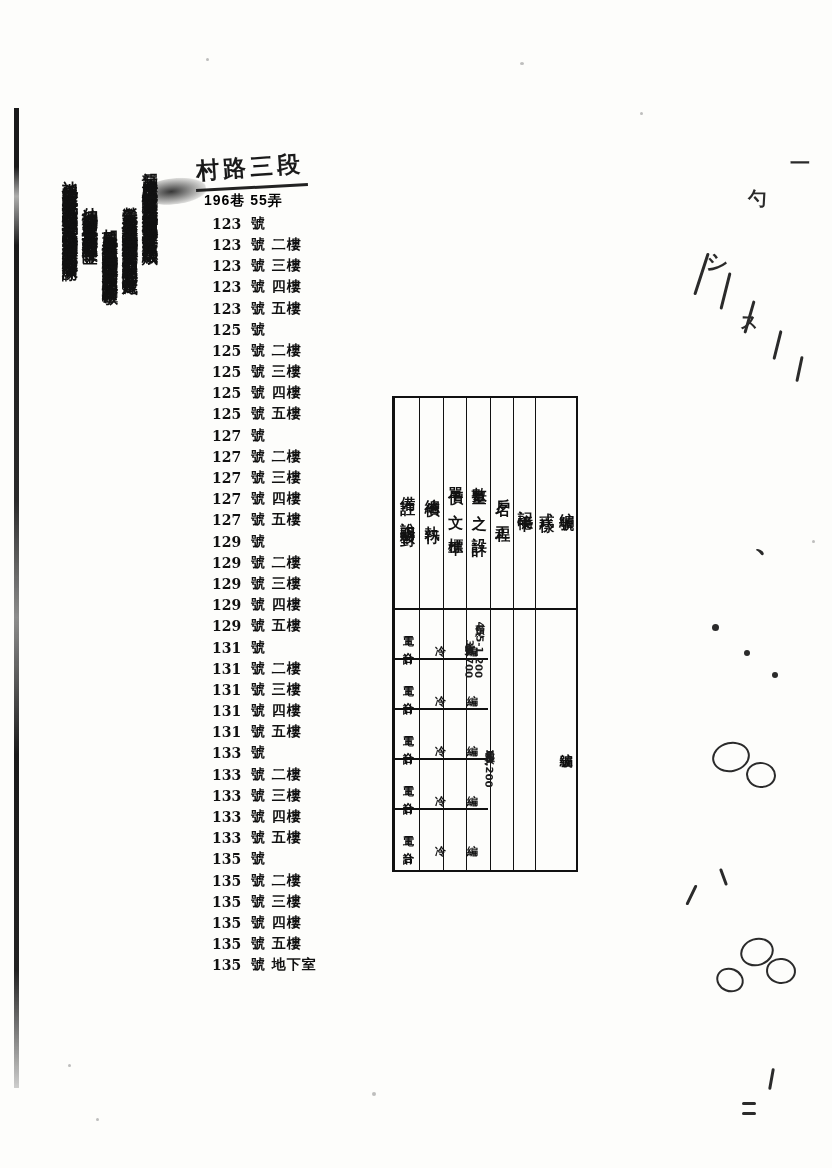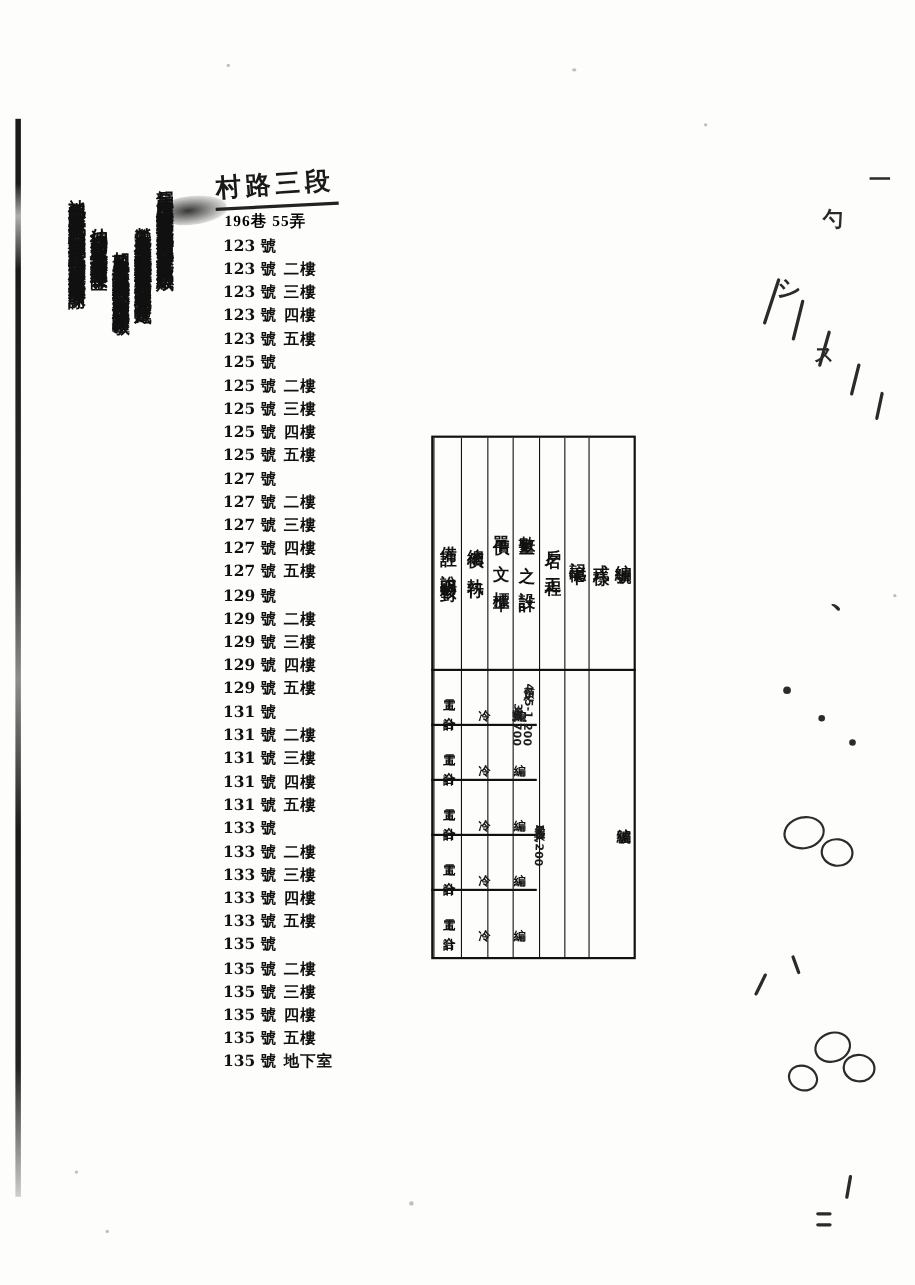--- a/index.html
+++ b/index.html
@@ -68,44 +68,43 @@
   }
   #names-block .vcol {
     font-size: 16px;
     margin-left: 2px;
     margin-right: 2px;
   }
 
   
   #unit-list {
     position: absolute;
-    left: 198px;
+    left: 212px;
     top: 192px;
     width: 160px;
-    text-align: right;
   }
   #unit-list .unit-row {
     height: 21.2px;
     font-family: "DejaVu Serif", serif;
     font-weight: 700;
     font-size: 14px;
     color: #111;
     display: flex;
     align-items: center;
     white-space: nowrap;
   }
   #unit-list .unit-num { min-width: 34px; }
   #unit-list .unit-suffix { margin-left: 5px; letter-spacing: 1px; }
 
   
   #list-heading {
     position: absolute;
     left: 204px;
     top: 192px;
-    font-family: Liberation Serif, serif;
+    font-family: Liberation Sans, sans-serif;
     font-weight: 700;
     font-size: 14px;
     letter-spacing: 1px;
     white-space: nowrap;
   }
 
   
   #scrawl {
     position: absolute;
     left: 196px;

